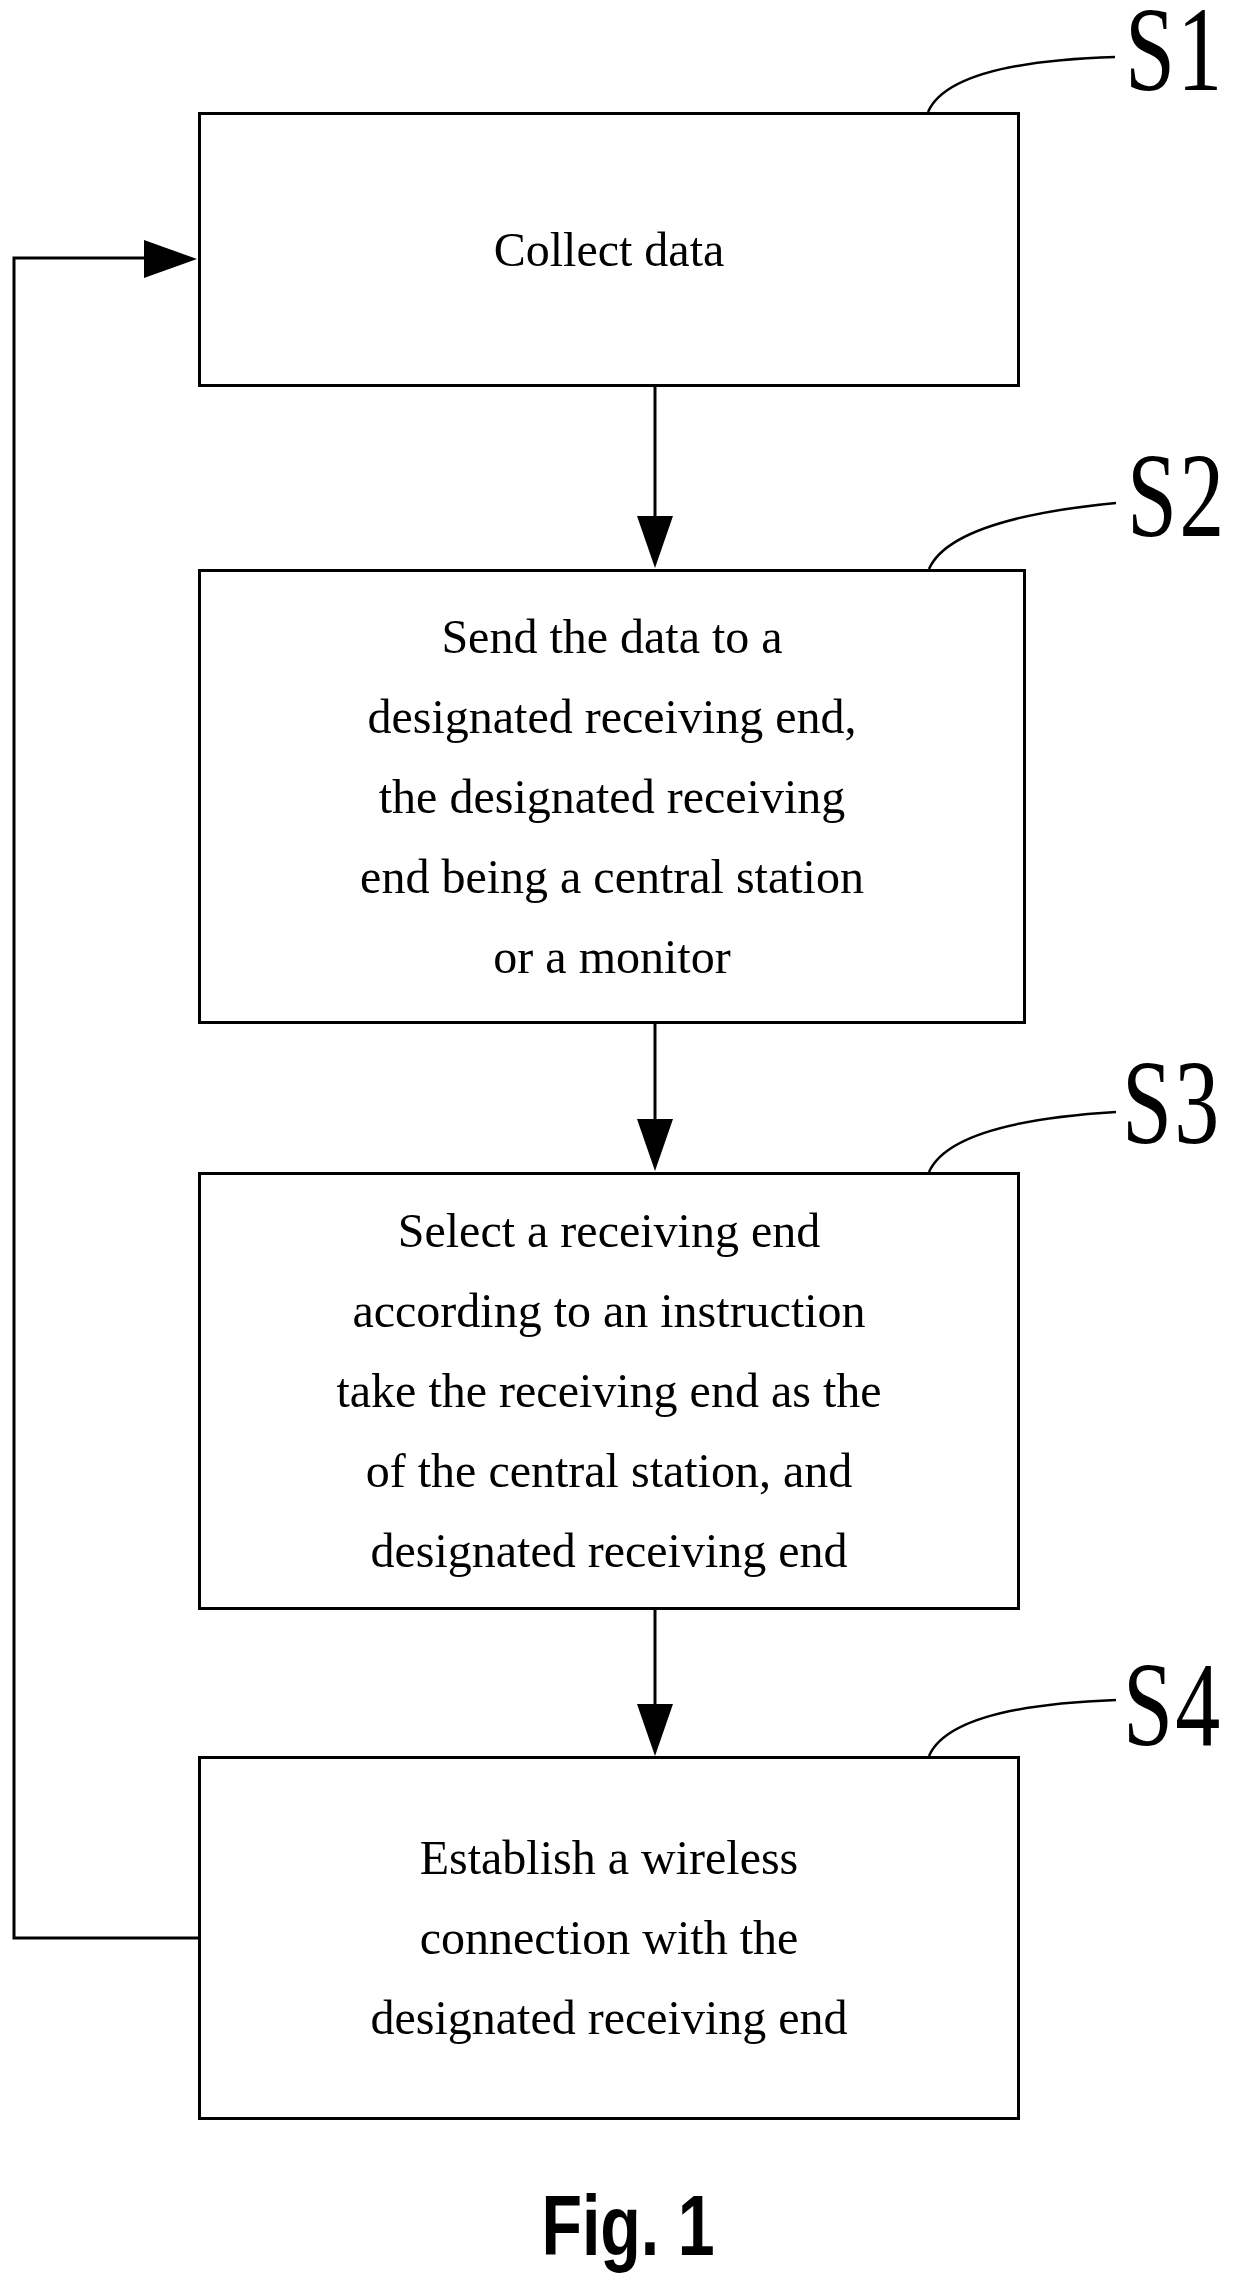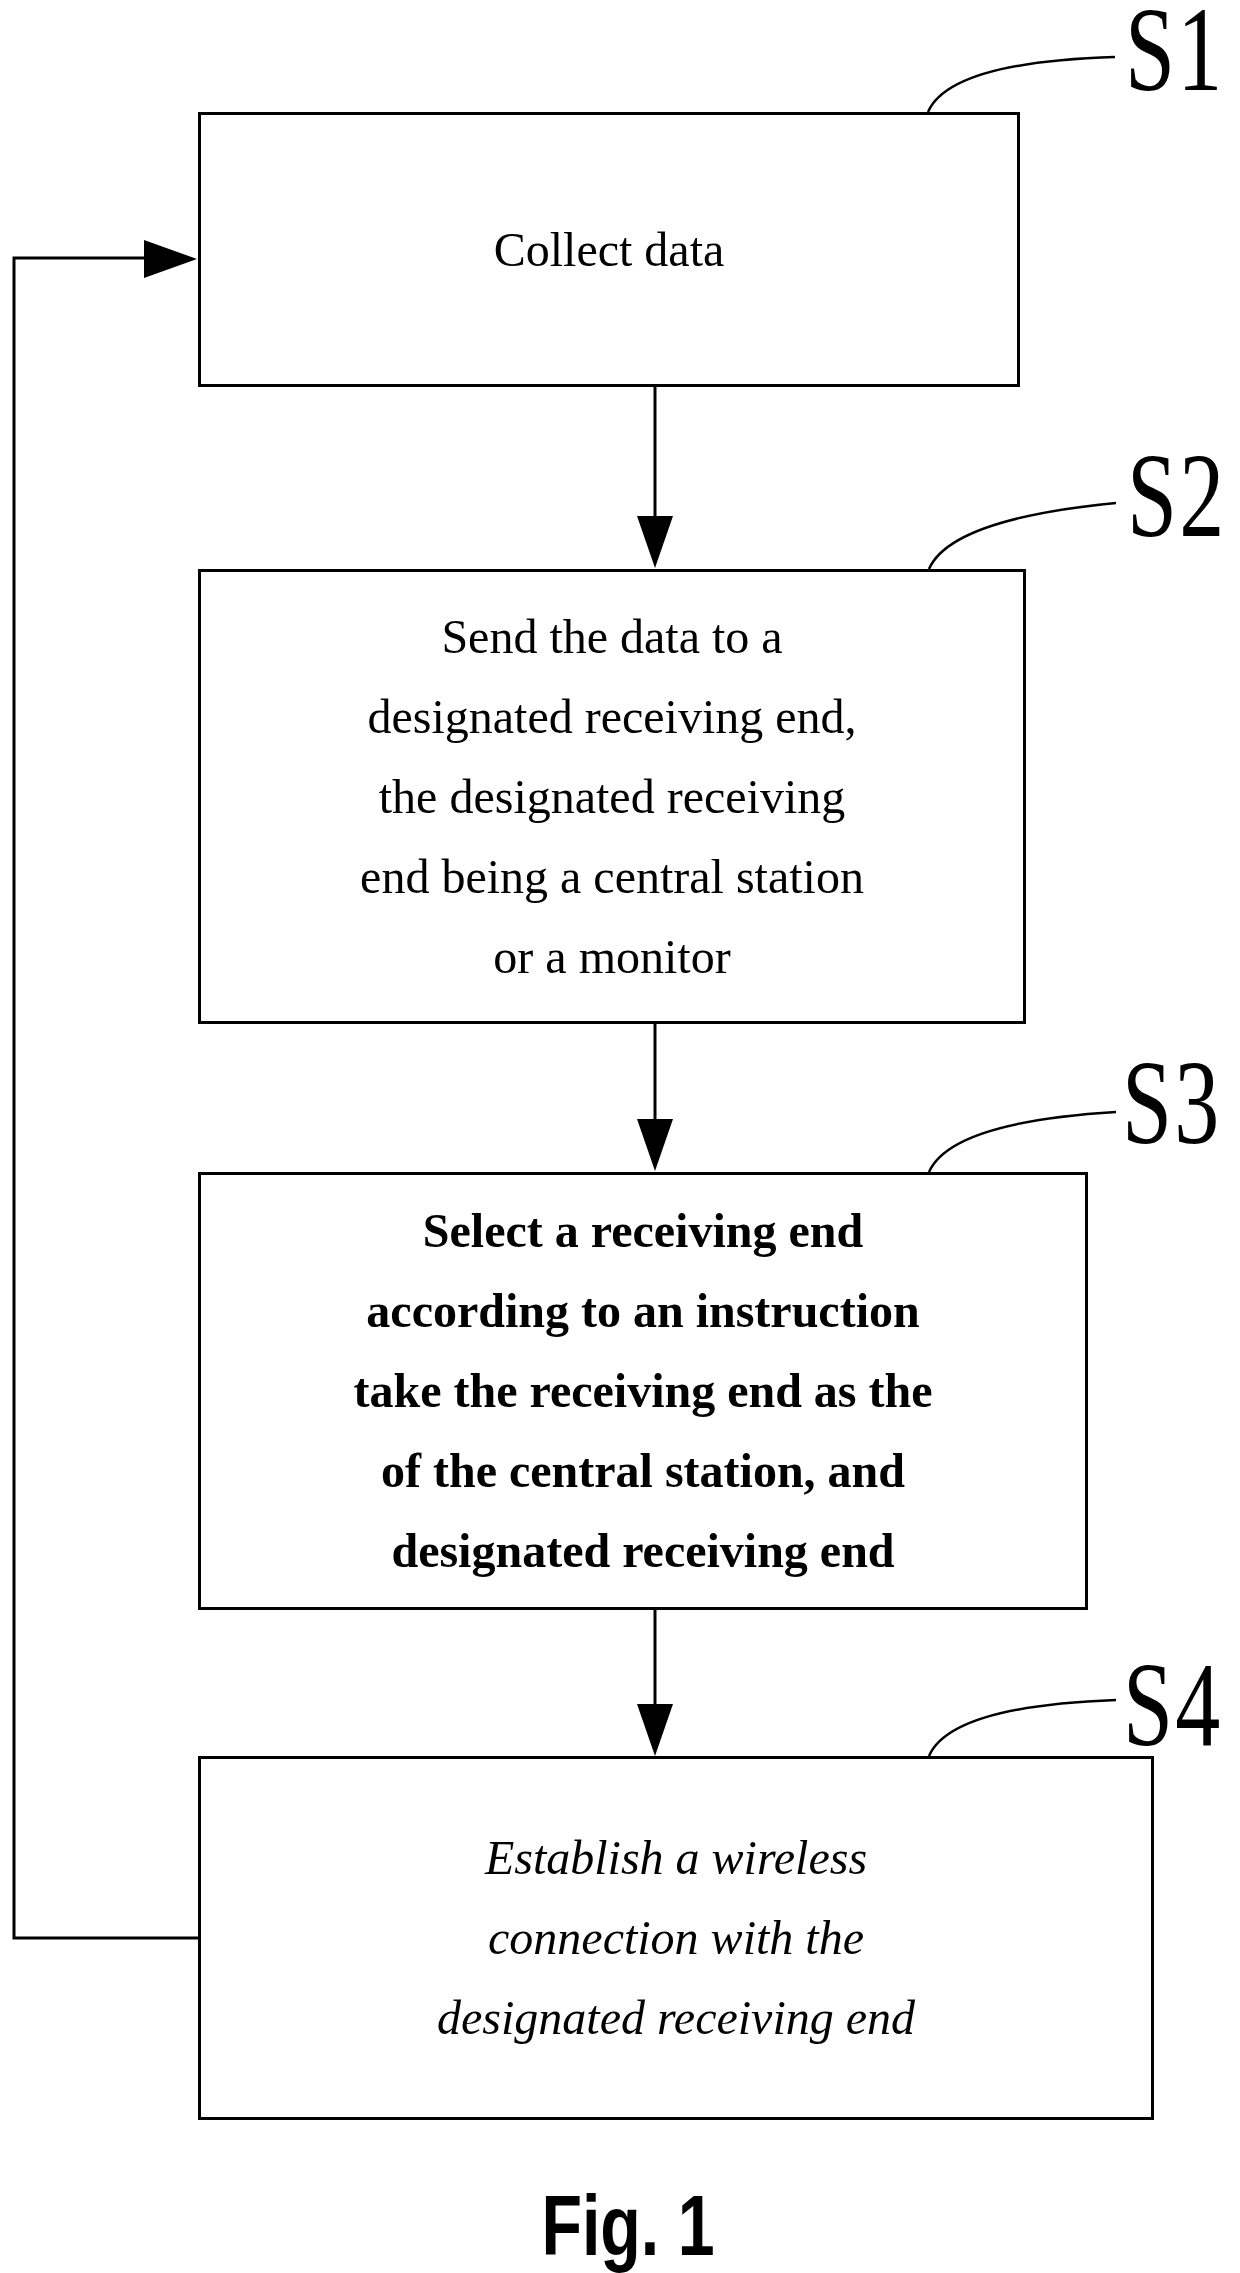--- a/index.html
+++ b/index.html
@@ -110,29 +110,29 @@
   </div>
 
   <div class="step-box" style="left:198px; top:569px; width:828px; height:455px;">
     <div class="tline">Send the data to a</div>
     <div class="tline">designated receiving end,</div>
     <div class="tline">the designated receiving</div>
     <div class="tline">end being a central station</div>
     <div class="tline">or a monitor</div>
   </div>
 
-  <div class="step-box" style="left:198px; top:1172px; width:890px; height:438px;font-weight:bold;">
+  <div class="step-box" style="left:198px; top:1172px; width:822px; height:438px;">
     <div class="tline">Select a receiving end</div>
     <div class="tline">according to an instruction</div>
     <div class="tline">take the receiving end as the</div>
     <div class="tline">of the central station, and</div>
     <div class="tline">designated receiving end</div>
   </div>
 
-  <div class="step-box" style="left:198px; top:1756px; width:956px; height:364px;font-style:italic;">
+  <div class="step-box" style="left:198px; top:1756px; width:822px; height:364px;">
     <div class="tline">Establish a wireless</div>
     <div class="tline">connection with the</div>
     <div class="tline">designated receiving end</div>
   </div>
 
   <div class="slabel" style="left:1125px; top:-10px;">S1</div>
   <div class="slabel" style="left:1127px; top:436px;">S2</div>
   <div class="slabel" style="left:1122px; top:1043px;">S3</div>
   <div class="slabel" style="left:1123px; top:1645px;">S4</div>
 

